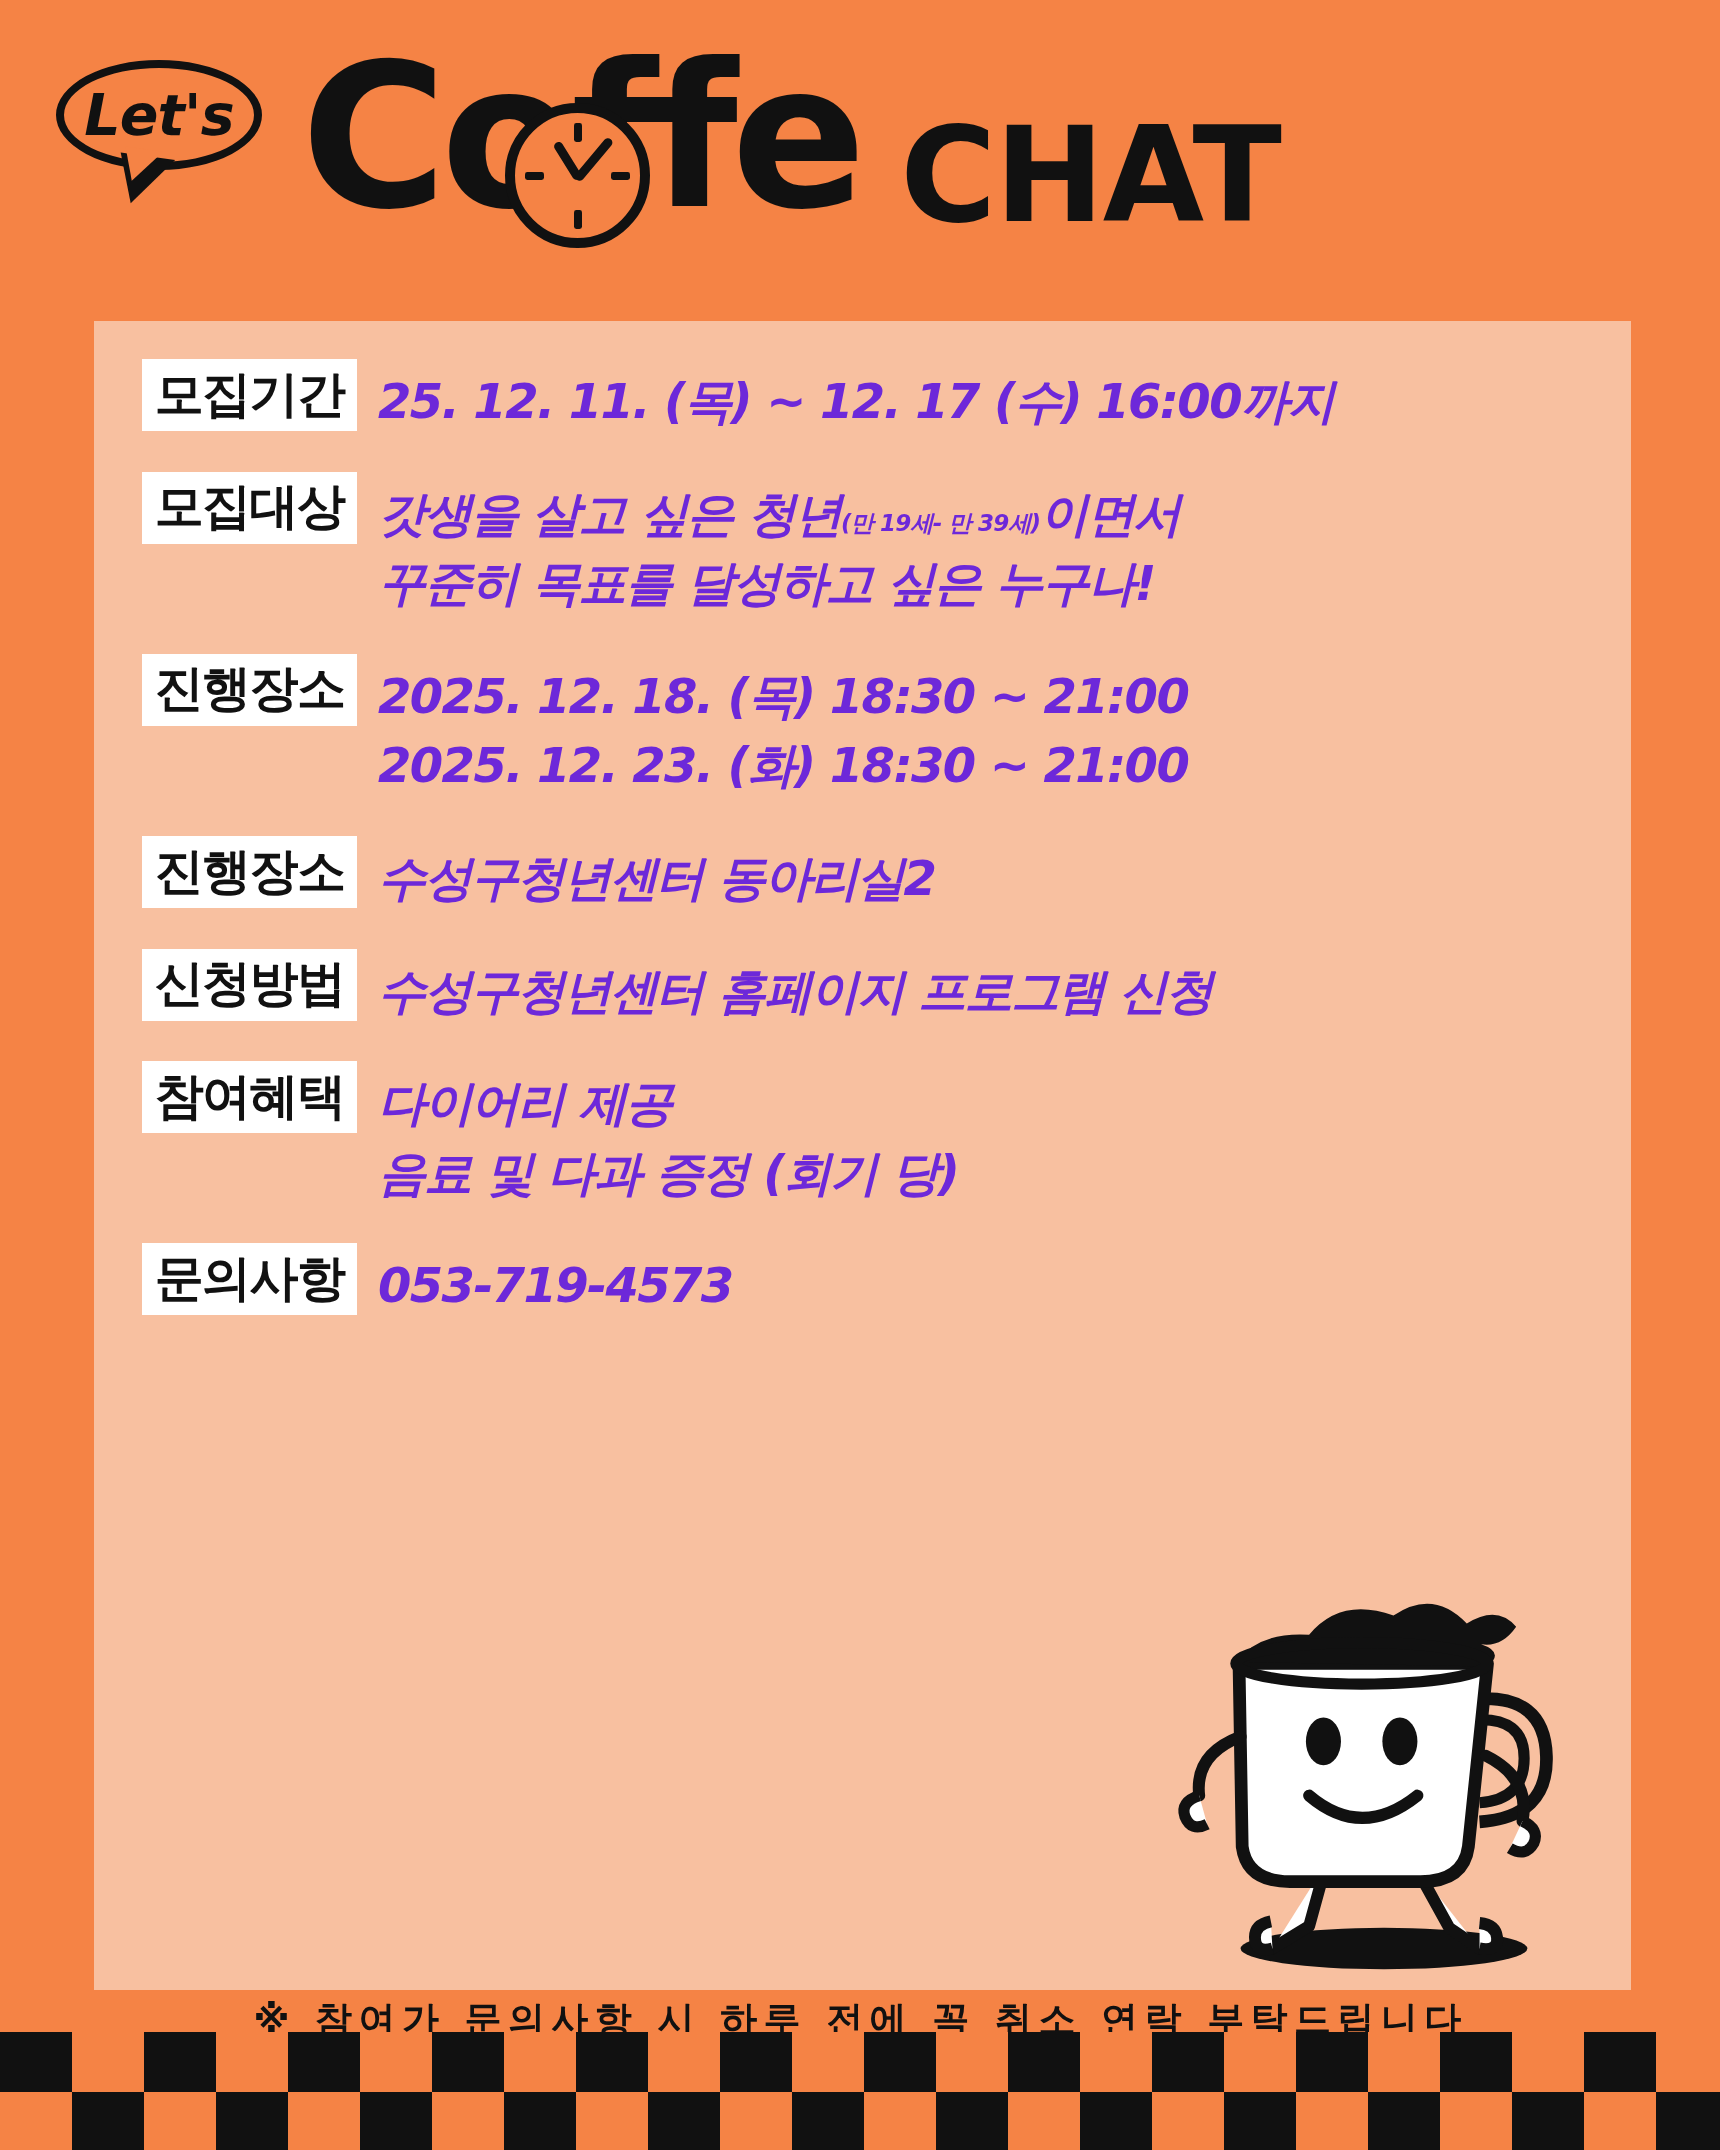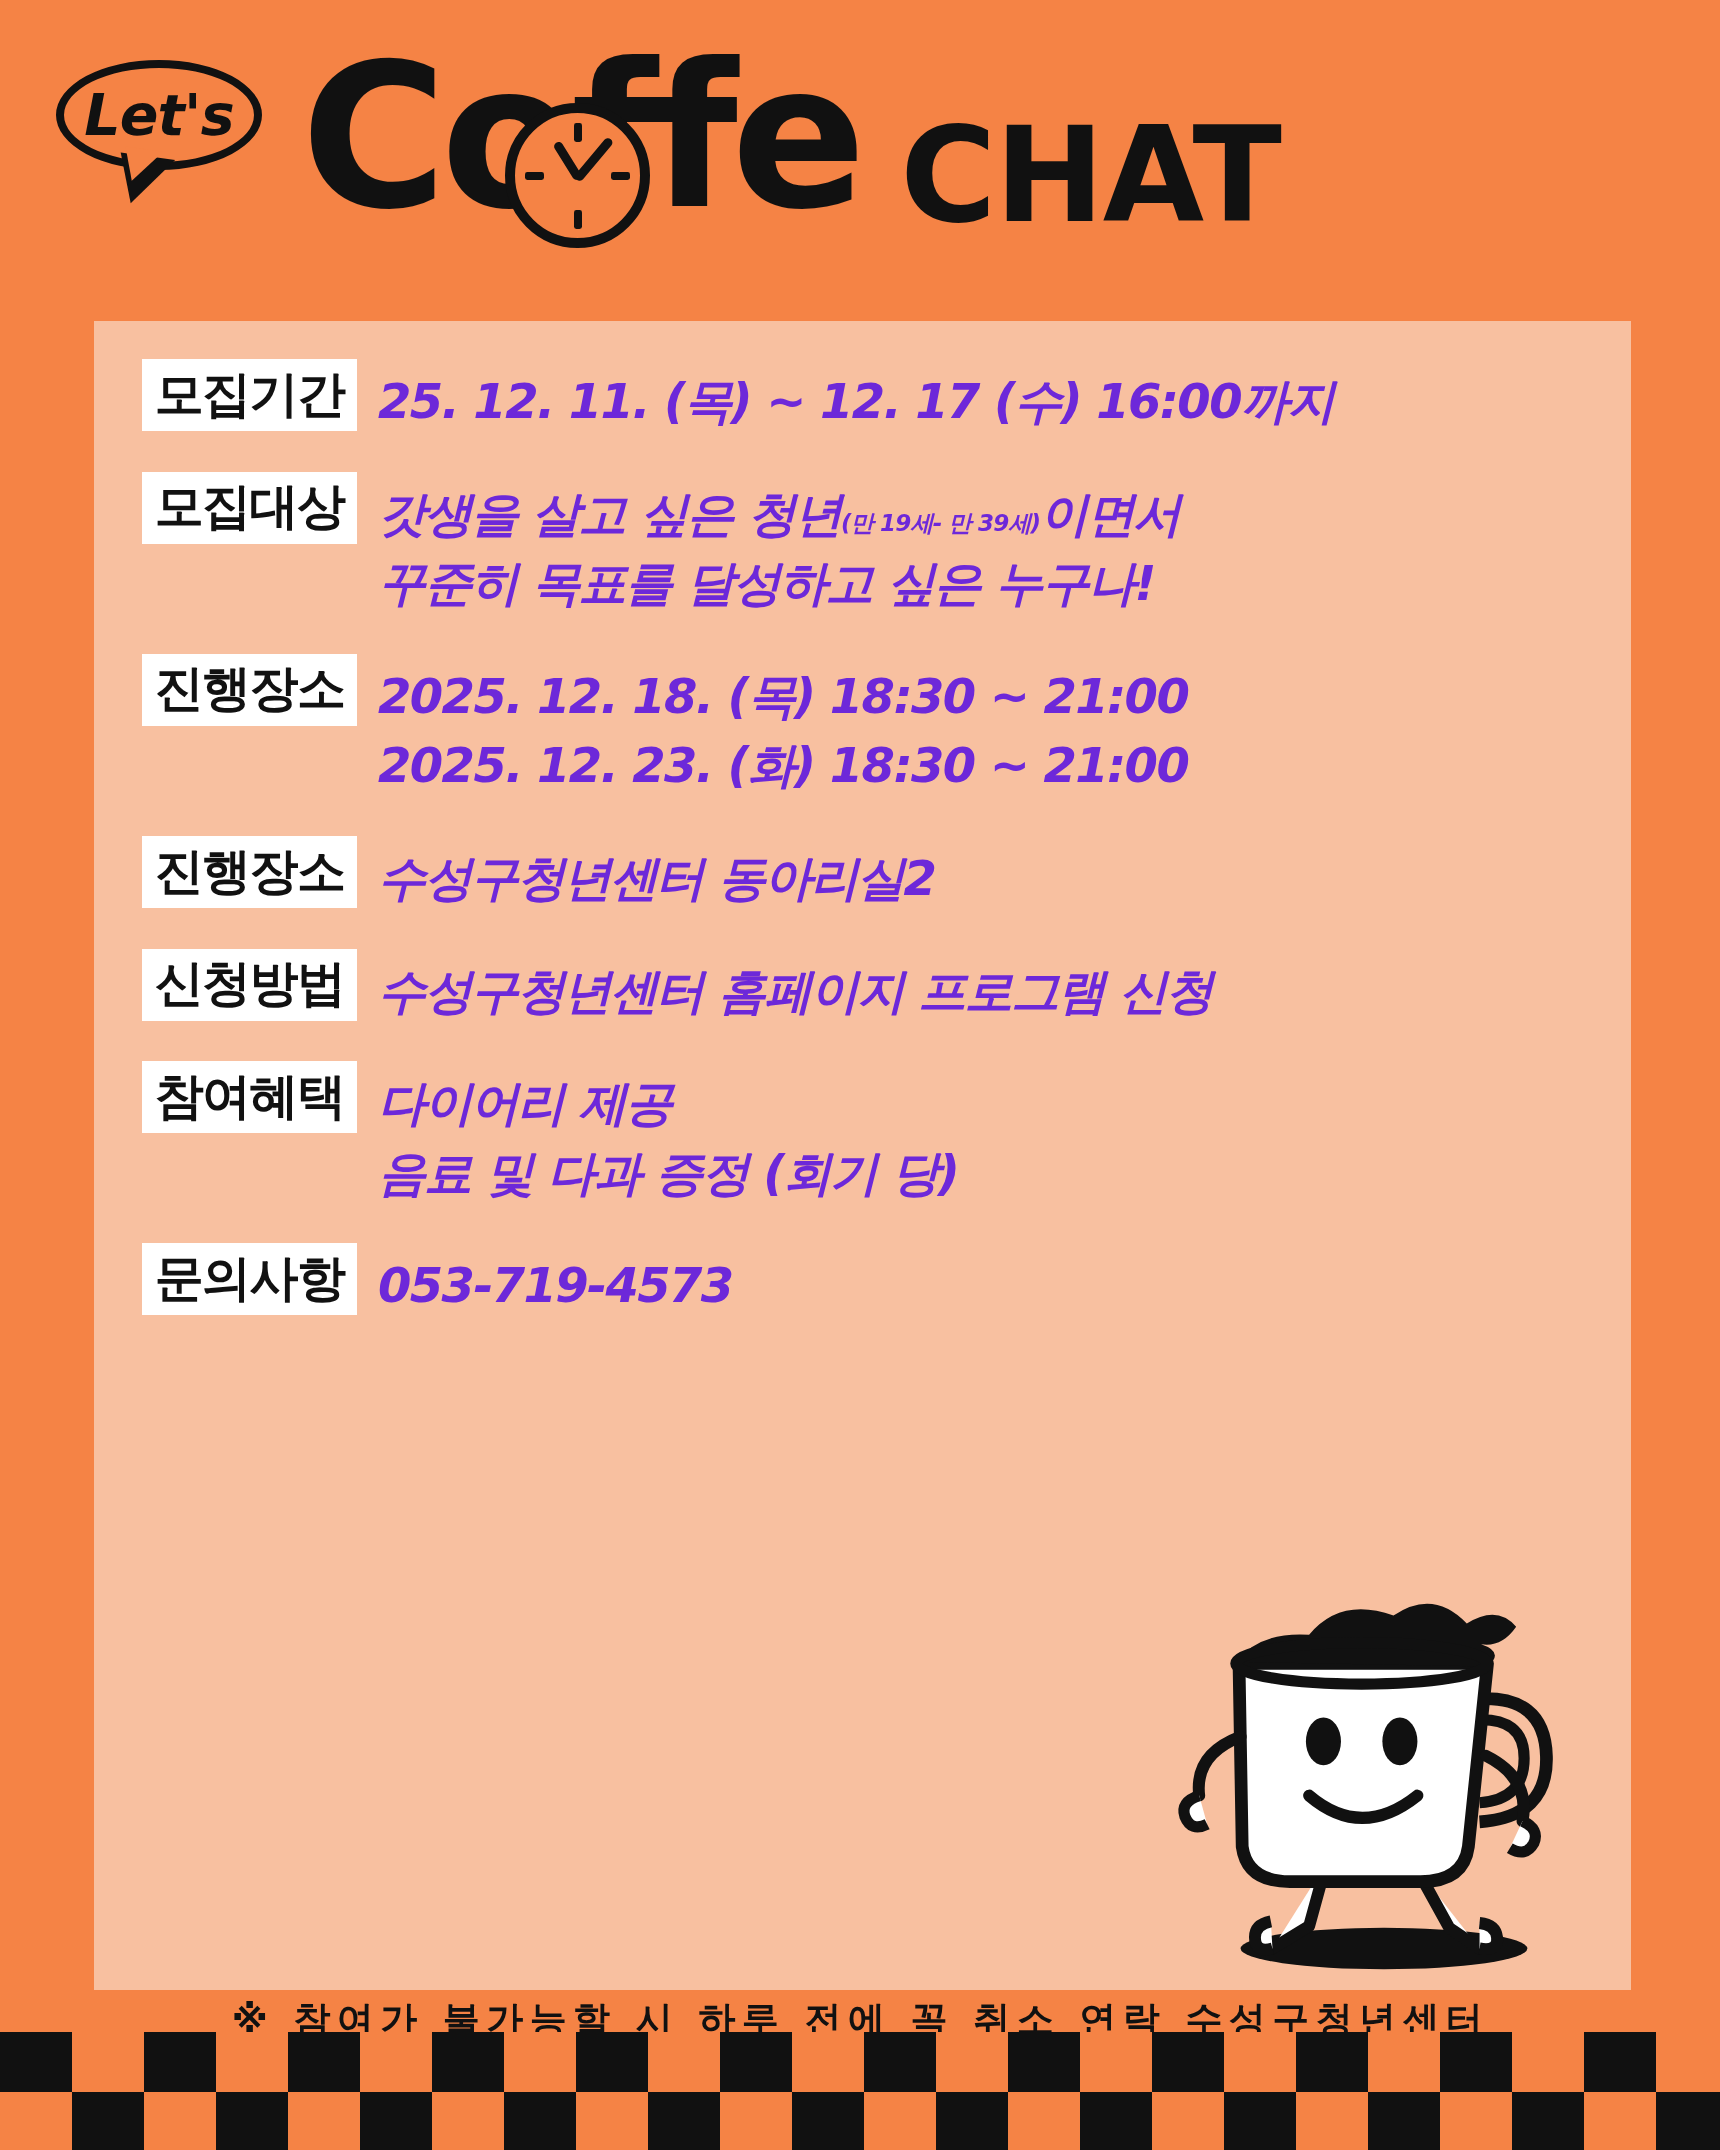--- a/index.html
+++ b/index.html
@@ -342,21 +342,21 @@
       <path d="M196 336 q66 56 136 0" fill="none" stroke="#111" stroke-width="15" stroke-linecap="round"></path>
 
       <path d="M110 262 q-58 22 -52 74" fill="none" stroke="#111" stroke-width="15" stroke-linecap="round"></path>
       <path d="M58 336 q-24 8 -18 26 q8 20 28 10" fill="#fff" stroke="#111" stroke-width="14" stroke-linejoin="round"></path>
       <path d="M418 286 q56 28 46 82" fill="none" stroke="#111" stroke-width="15" stroke-linecap="round"></path>
       <path d="M464 368 q22 10 14 28 q-10 18 -30 6" fill="#fff" stroke="#111" stroke-width="14" stroke-linejoin="round"></path>
     </svg>
   </div>
 </div>
 
-<div class="footer-note">※ 참여가 불가능할 시 하루 전에 꼭 취소 연락 수성구청년센터</div>
+<div class="footer-note">※ 참여가 문의사항 시 하루 전에 꼭 취소 연락 부탁드립니다</div>
 
 <div class="checker" id="checker">
     <div class="cell">
       <div class="top" style="background: rgb(17, 17, 17);"></div>
       <div class="bottom" style="background: rgb(245, 131, 69);"></div>
     </div>
     <div class="cell">
       <div class="top" style="background: rgb(245, 131, 69);"></div>
       <div class="bottom" style="background: rgb(17, 17, 17);"></div>
     </div>

